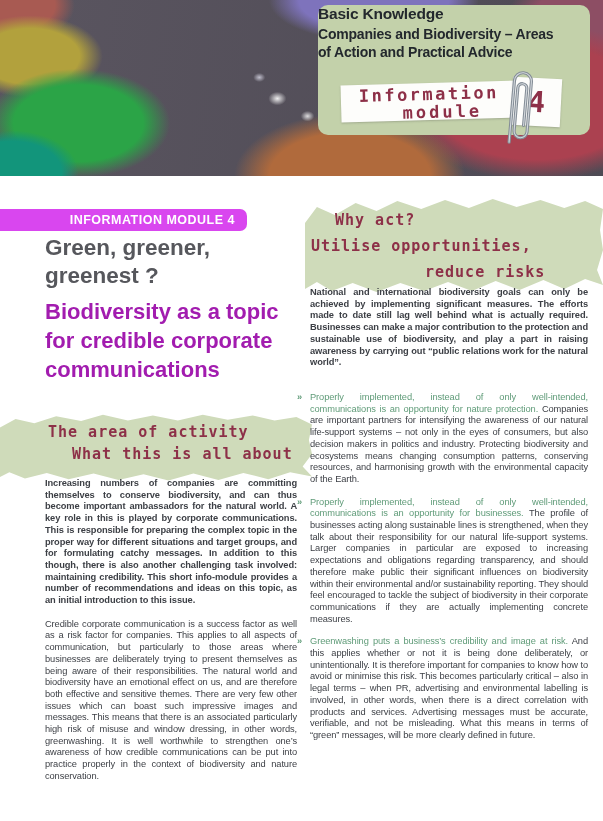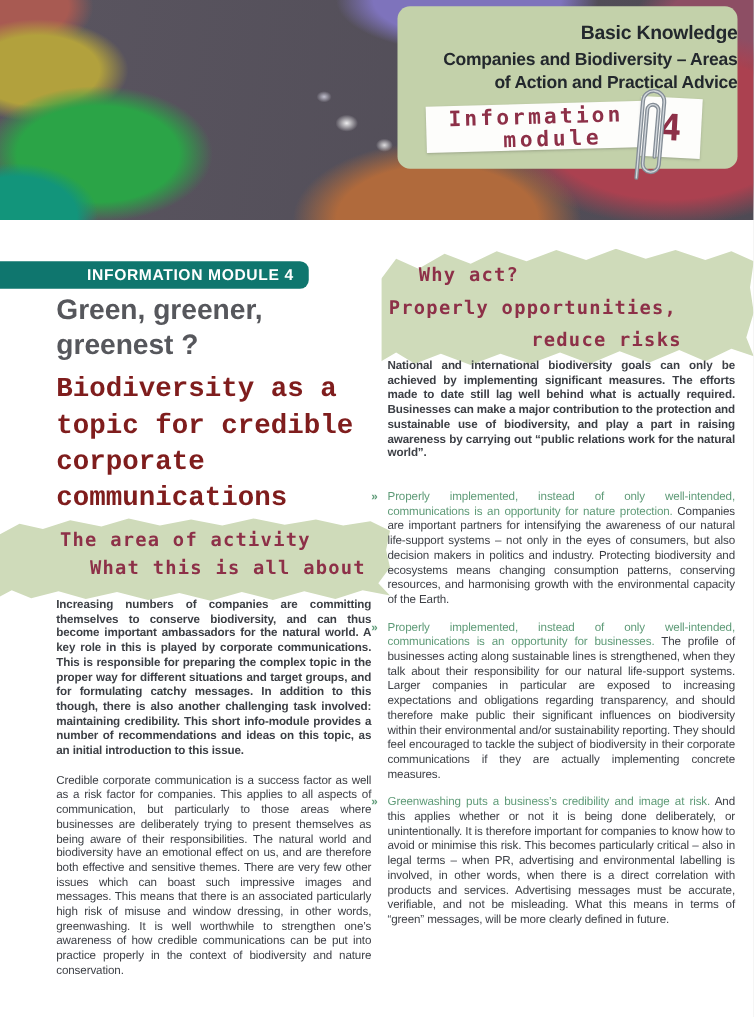--- a/index.html
+++ b/index.html
@@ -17,45 +17,45 @@
       radial-gradient(9px 7px at 51% 66%, rgba(255,255,255,.8), rgba(255,255,255,0) 75%),
       radial-gradient(8px 6px at 43% 44%, rgba(240,240,255,.7), rgba(255,255,255,0) 75%),
       radial-gradient(175px 95px at 58% 100%, #b06a3c 46%, rgba(176,106,60,0) 66%),
       radial-gradient(205px 115px at 89% 58%, #ab4150 50%, rgba(171,65,80,0) 68%),
       radial-gradient(120px 65px at 98% 10%, #8d4e64 48%, rgba(141,78,100,0) 70%),
       radial-gradient(150px 60px at 62% 0%, #7e73bc 50%, rgba(126,115,188,0) 70%),
       linear-gradient(100deg, #5a5560, #4e4a54);}
 
   
   .headerbox{position:absolute;top:5px;right:13px;width:272px;height:130px;
-    background:#c3d1aa;border-radius:10px;text-align:right;box-sizing:border-box;padding-top:13px;}
+    background:#c3d1aa;border-radius:10px;text-align:left;box-sizing:border-box;}
   .series-title{font-size:15.5px;font-weight:700;color:#23282d;letter-spacing:-.2px;}
   .series-sub{font-size:14px;font-weight:700;color:#23282d;line-height:18px;margin-top:2px;
     white-space:pre-line;letter-spacing:-.2px;}
 
   
   .stamp{position:absolute;left:341px;top:83px;width:176px;height:37px;background:#fdfdfb;
     transform:rotate(-1.6deg);box-shadow:0 1px 2px rgba(60,60,60,.25);
     font-family:"DejaVu Sans Mono",monospace;font-weight:700;color:#8d3048;}
   .stamp-l1{font-size:17px;letter-spacing:2.5px;text-align:center;margin-top:1px;}
   .stamp-l2{font-size:17px;letter-spacing:3px;text-align:center;text-indent:26px;margin-top:-2px;}
   .stamp-num{position:absolute;left:512px;top:78px;width:49px;height:48px;background:#fdfdfb;
     transform:rotate(3deg);box-shadow:0 1px 2px rgba(60,60,60,.25);
     font-family:"DejaVu Sans Mono",monospace;font-weight:700;color:#8d3048;
     font-size:29px;line-height:48px;text-align:center;}
   .paperclip{position:absolute;left:500px;top:61px;width:38px;height:96px;transform:rotate(5deg);}
 
   
-  .module-bar{position:absolute;left:0;top:209px;width:235px;height:22px;background:#0f766e;
+  .module-bar{position:absolute;left:0;top:209px;width:235px;height:22px;background:#d946ef;
     border-radius:0 7px 7px 0;color:#ffffff;font-size:12.5px;font-weight:700;letter-spacing:.5px;
     line-height:22px;text-align:right;padding-right:12px;}
   .h1{position:absolute;left:45px;top:234px;width:260px;font-size:22.5px;line-height:28px;
     font-weight:700;color:#56575c;white-space:pre-line;}
   .h2{position:absolute;left:45px;top:297px;width:256px;font-size:22px;line-height:29px;
-    font-weight:700;color:#7f1d1d;font-family:Liberation Mono, monospace;}
+    font-weight:700;color:#a21caf;}
 
   .brush{background:#cfdbba;position:absolute;}
   .brush-left{left:0;top:412px;width:312px;height:70px;
     clip-path:polygon(0 22%,5% 10%,11% 16%,18% 6%,26% 13%,33% 4%,41% 12%,49% 5%,57% 12%,65% 4%,73% 11%,81% 5%,88% 12%,95% 7%,100% 18%,99% 40%,100% 60%,97% 78%,100% 92%,93% 86%,86% 96%,78% 87%,70% 97%,62% 88%,54% 98%,46% 89%,38% 97%,30% 88%,22% 96%,15% 87%,8% 95%,3% 86%,0 93%);}
   .brush-right{left:305px;top:195px;width:298px;height:100px;
     clip-path:polygon(0 28%,4% 12%,10% 20%,17% 8%,24% 16%,31% 6%,39% 14%,47% 5%,55% 13%,63% 4%,71% 12%,79% 5%,87% 13%,94% 6%,100% 14%,99% 35%,100% 55%,98% 75%,100% 90%,94% 84%,87% 94%,80% 85%,72% 95%,64% 86%,56% 96%,48% 87%,40% 96%,32% 88%,24% 97%,16% 88%,9% 96%,4% 87%,0 94%);}
   .tw{position:absolute;font-family:"DejaVu Sans Mono",monospace;font-weight:700;
     color:#8d3048;font-size:15px;letter-spacing:1px;white-space:nowrap;}
 
   .body-text{font-size:9.3px;line-height:11.7px;letter-spacing:-.1px;color:#3c3f45;
@@ -105,21 +105,21 @@
   <div class="tw" style="left:48px;top:423px;text-align:right;">The area of activity</div>
   <div class="tw" style="left:72px;top:445px;">What this is all about</div>
 
   <div class="left-text body-text">
     <p class="p-bold">Increasing numbers of companies are committing themselves to conserve biodiversity, and can thus become important ambassadors for the natural world. A key role in this is played by corporate communications. This is responsible for preparing the complex topic in the proper way for different situations and target groups, and for formulating catchy messages. In addition to this though, there is also another challenging task involved: maintaining credibility. This short info-module provides a number of recommendations and ideas on this topic, as an initial introduction to this issue.</p>
     <p>Credible corporate communication is a success factor as well as a risk factor for companies. This applies to all aspects of communication, but particularly to those areas where businesses are deliberately trying to present themselves as being aware of their responsibilities. The natural world and biodiversity have an emotional effect on us, and are therefore both effective and sensitive themes. There are very few other issues which can boast such impressive images and messages. This means that there is an associated particularly high risk of misuse and window dressing, in other words, greenwashing. It is well worthwhile to strengthen one’s awareness of how credible communications can be put into practice properly in the context of biodiversity and nature conservation.</p>
   </div>
 
   <div class="brush brush-right"></div>
   <div class="tw" style="left:335px;top:211px;">Why act?</div>
-  <div class="tw" style="left:311px;top:237px;">Properly opportunities,</div>
+  <div class="tw" style="left:311px;top:237px;">Utilise opportunities,</div>
   <div class="tw" style="left:425px;top:263px;text-align:right;">reduce risks</div>
 
   <div class="intro body-text">National and international biodiversity goals can only be achieved by implementing significant measures. The efforts made to date still lag well behind what is actually required. Businesses can make a major contribution to the protection and sustainable use of biodiversity, and play a part in raising awareness by carrying out “public relations work for the natural world”.</div>
 
   <div class="bullets body-text">
     <div class="bullet">
       <span class="bmark">»</span><span class="blead">Properly implemented, instead of only well-intended, communications is an opportunity for nature protection.</span><span class="bbody">Companies are important partners for intensifying the awareness of our natural life-support systems – not only in the eyes of consumers, but also decision makers in politics and industry. Protecting biodiversity and ecosystems means changing consumption patterns, conserving resources, and harmonising growth with the environmental capacity of the Earth.</span>
     </div>
     <div class="bullet">
       <span class="bmark">»</span><span class="blead">Properly implemented, instead of only well-intended, communications is an opportunity for businesses.</span><span class="bbody">The profile of businesses acting along sustainable lines is strengthened, when they talk about their responsibility for our natural life-support systems. Larger companies in particular are exposed to increasing expectations and obligations regarding transparency, and should therefore make public their significant influences on biodiversity within their environmental and/or sustainability reporting. They should feel encouraged to tackle the subject of biodiversity in their corporate communications if they are actually implementing concrete measures.</span>

